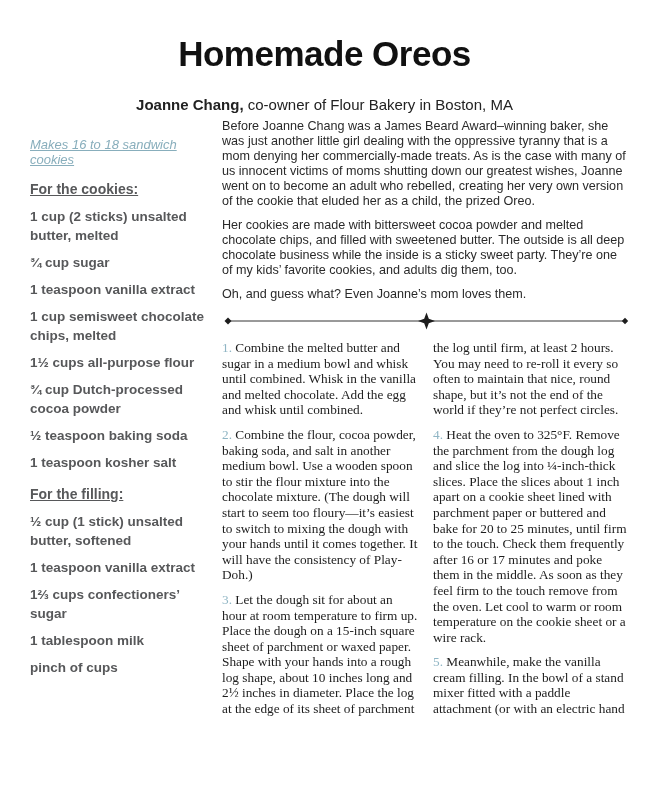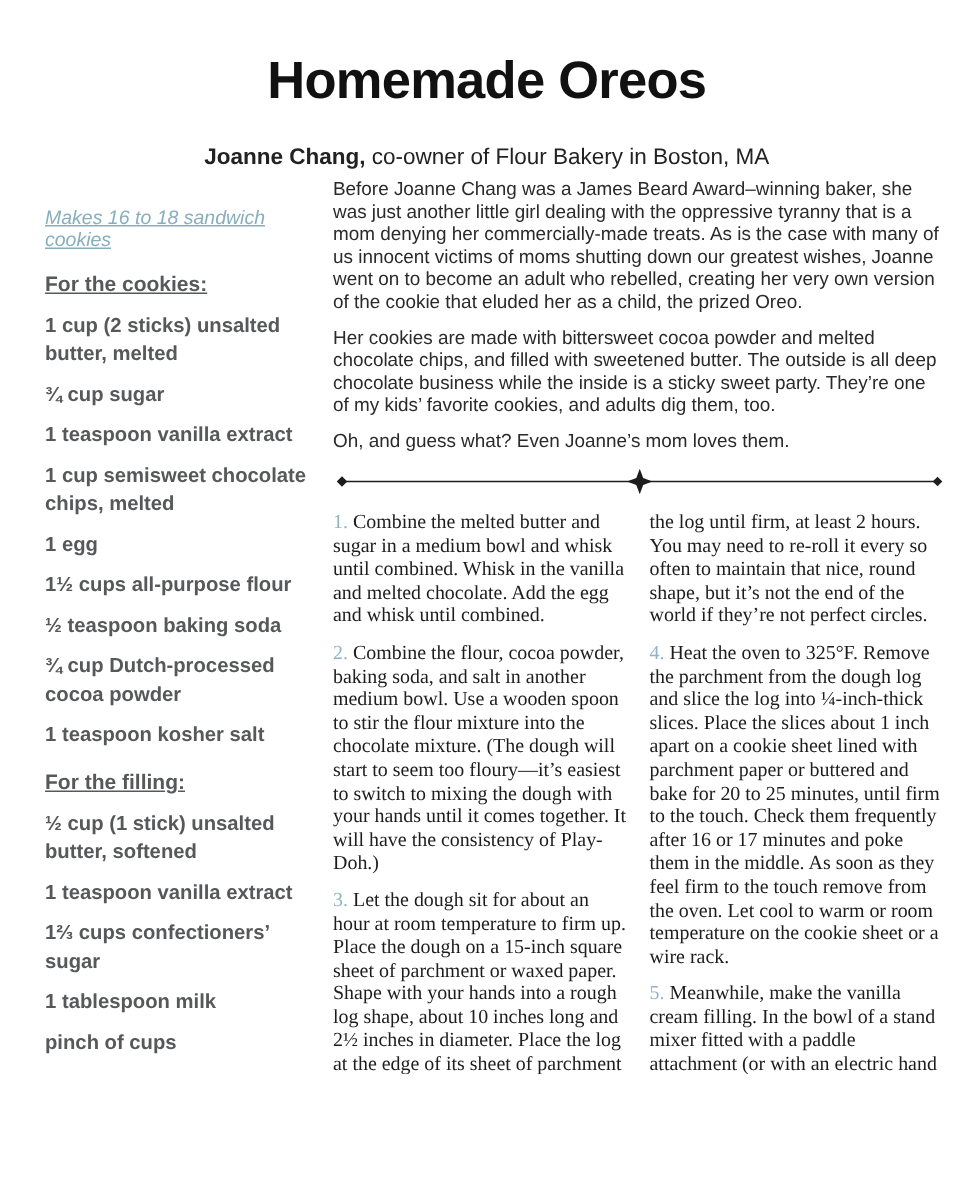--- a/index.html
+++ b/index.html
@@ -99,24 +99,23 @@
   </div>
 
   <div class="sidebar">
     <div class="yield-note">Makes 16 to 18 sandwich cookies</div>
 
     <div class="ing-heading">For the cookies:</div>
     <div class="ing-item">1 cup (2 sticks) unsalted butter, melted</div>
     <div class="ing-item">¾ cup sugar</div>
     <div class="ing-item">1 teaspoon vanilla extract</div>
     <div class="ing-item">1 cup semisweet chocolate chips, melted</div>
-    <div class="ing-item">1 egg</div>
     <div class="ing-item">1½ cups all-purpose flour</div>
+    <div class="ing-item">¾ cup Dutch-processed cocoa powder</div>
     <div class="ing-item">½ teaspoon baking soda</div>
-    <div class="ing-item">¾ cup Dutch-processed cocoa powder</div>
     <div class="ing-item">1 teaspoon kosher salt</div>
 
     <div class="ing-heading">For the filling:</div>
     <div class="ing-item">½ cup (1 stick) unsalted butter, softened</div>
     <div class="ing-item">1 teaspoon vanilla extract</div>
     <div class="ing-item">1⅔ cups confectioners’ sugar</div>
     <div class="ing-item">1 tablespoon milk</div>
     <div class="ing-item">pinch of cups</div>
   </div>
 

